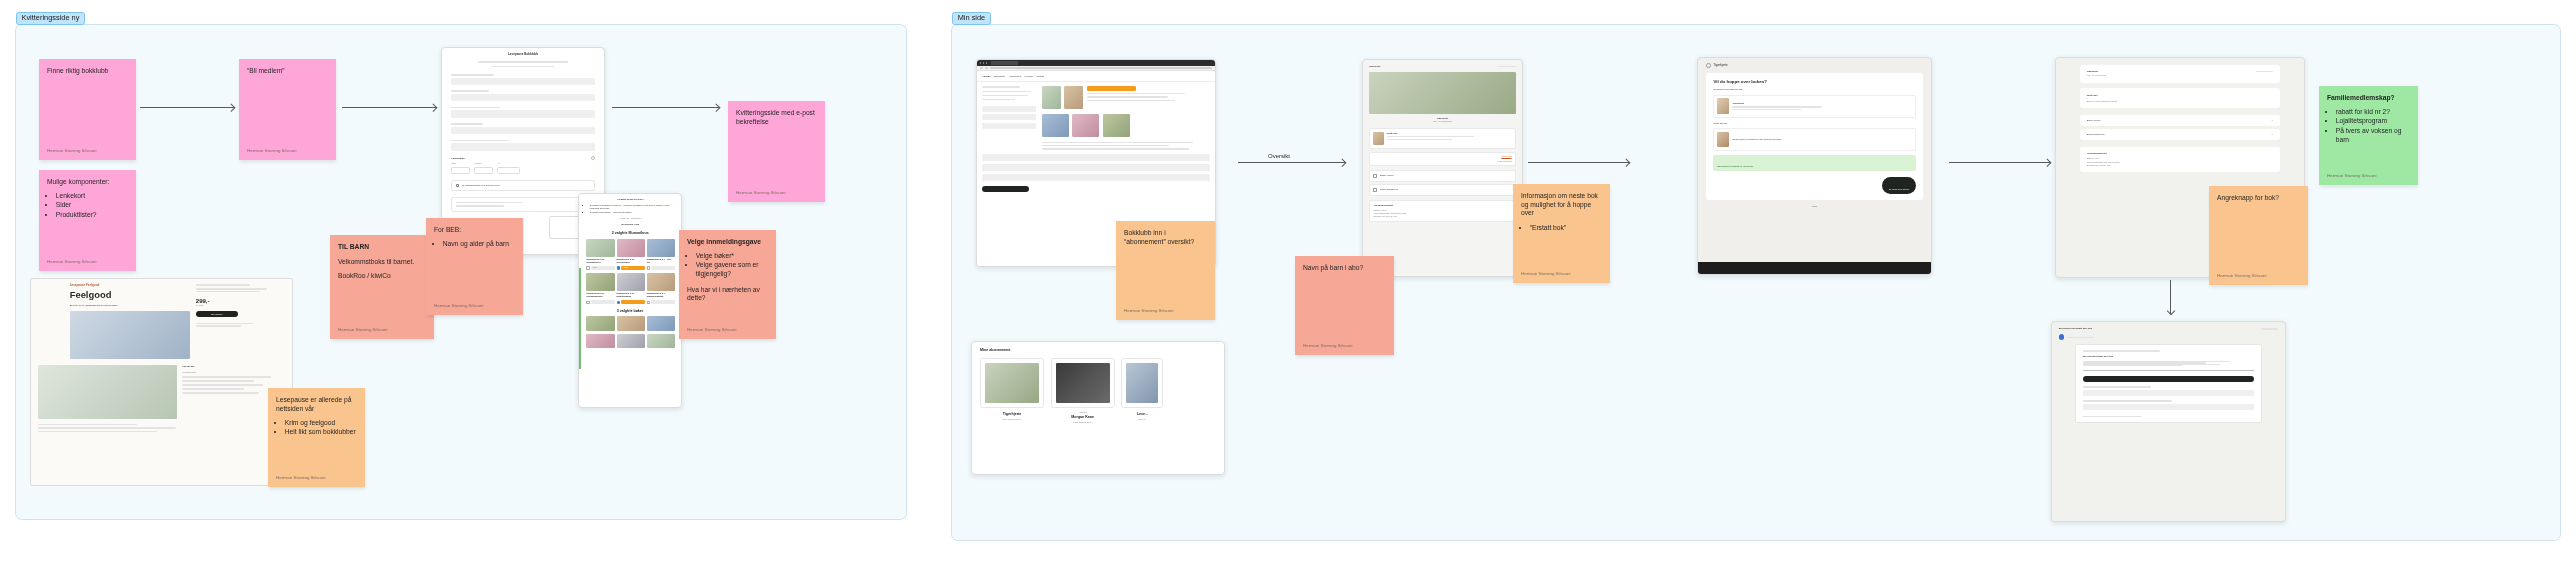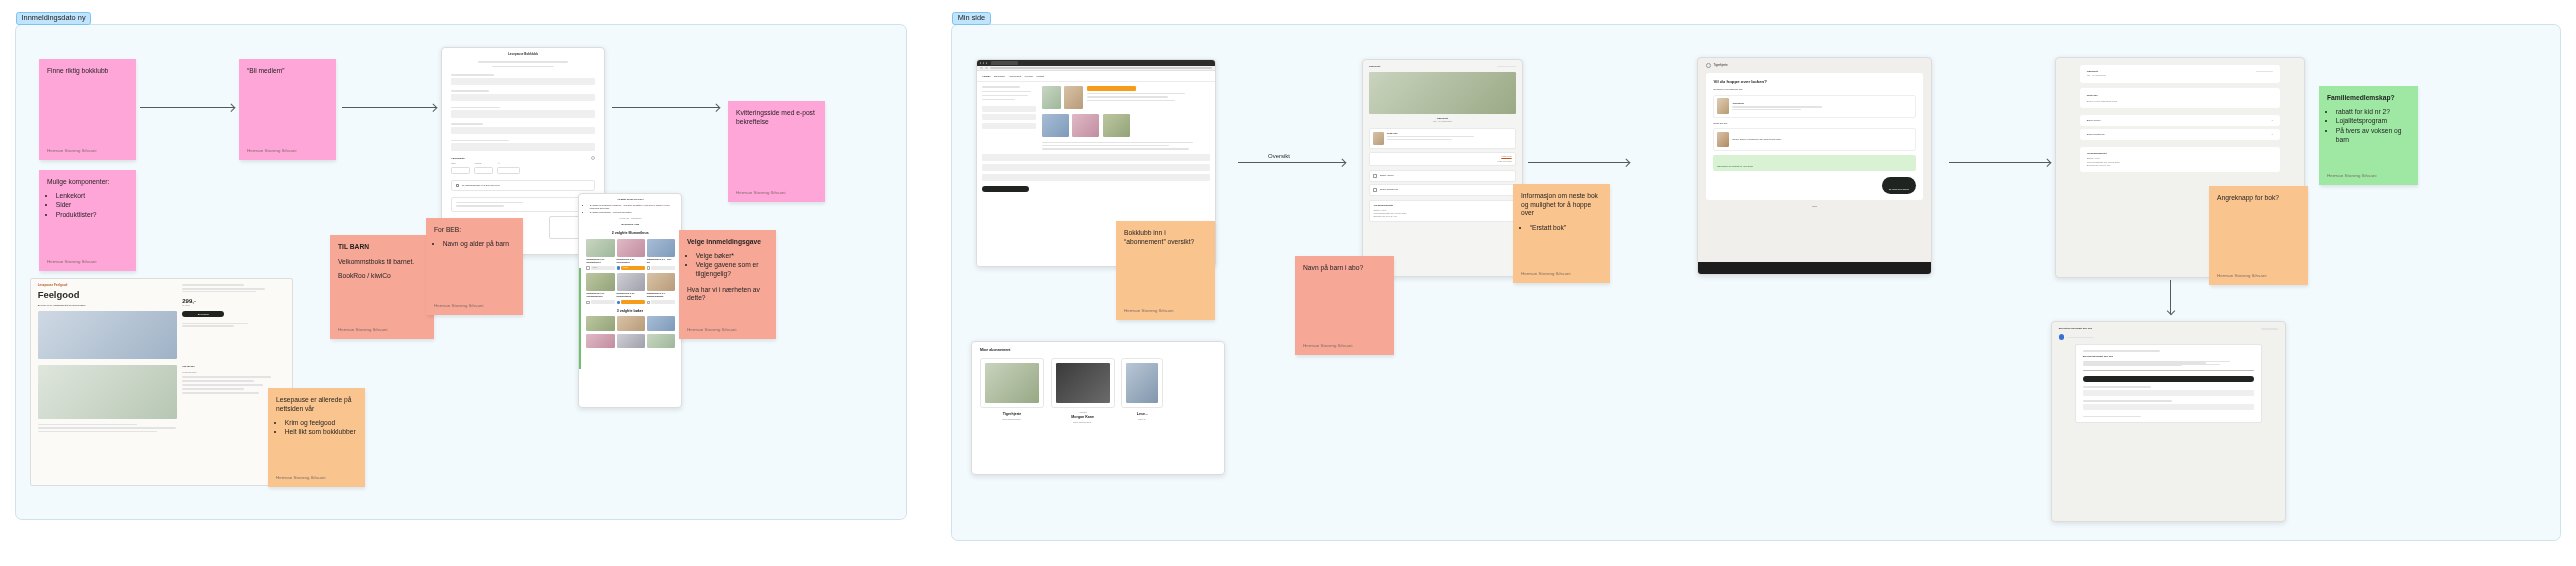--- a/index.html
+++ b/index.html
@@ -97,21 +97,21 @@
 
   .row { display: flex; }
   .col { display: flex; flex-direction: column; }
 </style>
 </head>
 <body>
 
 <div id="canvas">
 
   <div class="frame" style="left:14.8px; top:24px; width:892px; height:496px;">
-    <div class="frame-label">Innmeldingsdato ny</div>
+    <div class="frame-label">Kvitteringsside ny</div>
   </div>
 
   <div class="note pink" style="left:39px; top:59px; width:97px; height:101px;">
     <div class="n-title">Finne riktig bokklubb</div>
     <div class="n-author">Herman Storeng Ikhsani</div>
   </div>
 
   <div class="conn" style="left:140px; top:107px; width:94px;"></div>
 
   <div class="note pink" style="left:239px; top:59px; width:97px; height:101px;">
@@ -312,21 +312,21 @@
     <ul class="n-list" style="font-weight:400;">
       <li style="font-weight:400;">Velge bøker*</li>
       <li style="font-weight:400;">Velge gavene som er tilgjengelig?</li>
     </ul>
     <div class="n-para" style="font-weight:400;">Hva har vi i nærheten av dette?</div>
     <div class="n-author">Herman Storeng Ikhsani</div>
   </div>
 
   <div class="mock plain" style="left:30px; top:278px; width:263px; height:208px; background:#fbfaf7;">
     <div style="padding:5.4px 6.7px 0 6.7px;" class="row">
-      <div class="col" style="flex:1.35;">
+      <div class="col" style="flex:1.35;margin-left:32px;">
         <div class="tiny5 b" style="color:#b55c2f;">Lesepause Feelgood</div>
         <div style="font-size:9.4px;font-weight:700;color:#2b2b2b;line-height:10.7px;margin-top:2px;">Feelgood</div>
         <div class="tiny" style="margin-top:2.7px;width:88%;">Bli med i en av VERDENS stolt og gledes bøker!</div>
         <div class="thumb c" style="height:48px;margin-top:4.7px;background:linear-gradient(135deg,#cfd9e4,#9fb2c6);"></div>
       </div>
       <div class="col" style="flex:1;padding-left:5.4px;">
         <div class="line" style="height:2px;width:60%;"></div>
         <div class="line" style="height:1.3px;width:80%;margin-top:2px;"></div>
         <div class="line" style="height:1.3px;width:72%;margin-top:1.3px;"></div>
         <div style="font-size:6px;font-weight:700;color:#222;margin-top:5.4px;">299,-</div>

